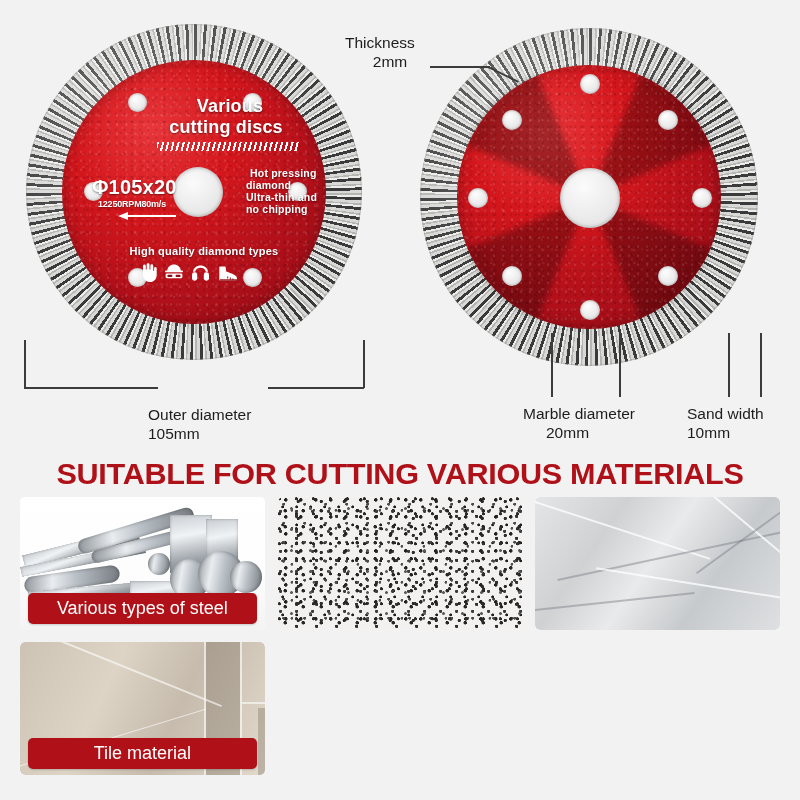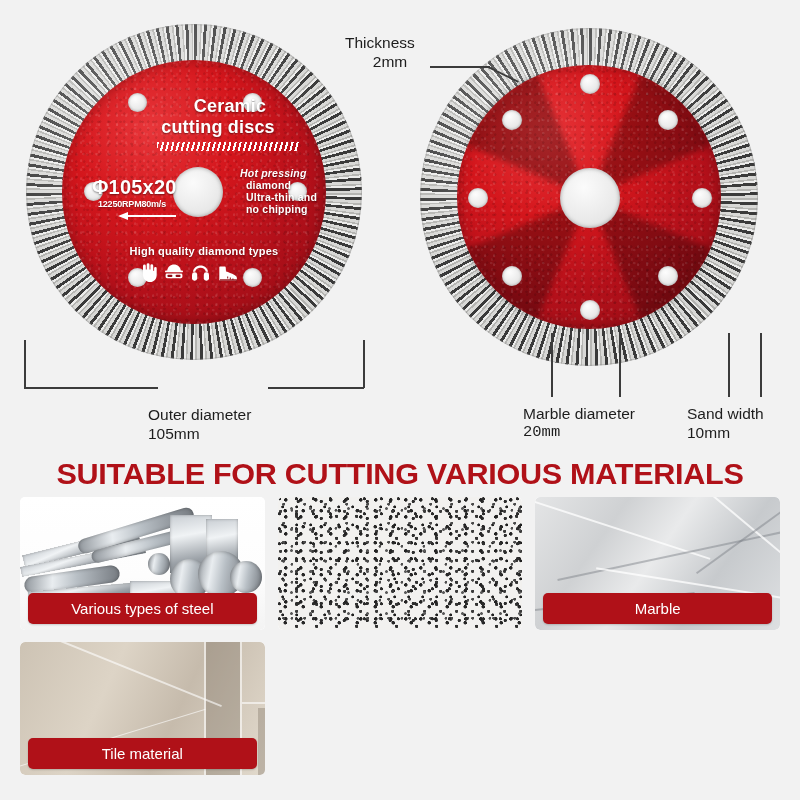--- a/index.html
+++ b/index.html
@@ -110,21 +110,21 @@
 
   
   .grid{position:absolute;left:20px;top:497px;width:760px;
     display:grid;grid-template-columns:repeat(3,1fr);gap:12px 13px;}
   .cell{position:relative;height:133px;border-radius:5px;overflow:hidden;background:#fff;}
   .photo{position:absolute;left:0;top:0;right:0;bottom:0;border-radius:5px;}
   .badge{
     position:absolute;left:8px;right:8px;bottom:6px;height:31px;
     background:#B01118;border-radius:5px;
     display:flex;align-items:center;justify-content:center;
-    color:#fff;font-size:15px;font-weight:400;white-space:nowrap;
+    color:#fff;font-size:18px;font-weight:400;white-space:nowrap;
     box-shadow:0 1px 2px rgba(0,0,0,.18);
   }
 
   
   .ph-steel{
     background:
       linear-gradient(#ffffff,#fdfdfd 60%,#f3f3f3 100%);
   }
   .ph-steel .tube{position:absolute;border-radius:50%;
     background:linear-gradient(100deg,#8e949a,#e9edf0 30%,#b8bfc5 55%,#74797f 100%);
@@ -180,30 +180,30 @@
 
       <div class="hole" style="left:128px;top:93px;width:19px;height:19px;"></div>
       <div class="hole" style="left:243px;top:93px;width:19px;height:19px;"></div>
       <div class="hole" style="left:84px;top:182px;width:19px;height:19px;"></div>
       <div class="hole" style="left:288px;top:182px;width:19px;height:19px;"></div>
       <div class="hole" style="left:128px;top:268px;width:19px;height:19px;"></div>
       <div class="hole" style="left:243px;top:268px;width:19px;height:19px;"></div>
 
       <div class="arbor" style="left:173px;top:167px;width:50px;height:50px;"></div>
 
-      <div class="face-txt title-l1" style="left:150px;top:96px;width:160px;">Ceramic</div>
-      <div class="face-txt title-l2" style="left:128px;top:117px;width:180px;">cutting discs</div>
+      <div class="face-txt title-l1" style="left:150px;top:96px;width:160px;">Various</div>
+      <div class="face-txt title-l2" style="left:136px;top:117px;width:180px;">cutting discs</div>
       <div class="hatch" style="left:157px;top:142px;width:142px;"></div>
 
       <div class="face-txt spec-main" style="left:92px;top:177px;width:120px;text-align:left;">Φ105x20</div>
       <div class="face-txt spec-sub" style="left:98px;top:199px;width:120px;text-align:left;">12250RPM80m/s</div>
       <div class="arrow-l" style="left:118px;top:212px;"></div>
       <div class="arrow-tail" style="left:128px;top:215px;width:48px;"></div>
 
-      <div class="face-txt side-txt" style="left:240px;top:167px;width:94px;font-style:italic;">Hot pressing</div>
+      <div class="face-txt side-txt" style="left:250px;top:167px;width:94px;">Hot pressing</div>
       <div class="face-txt side-txt" style="left:246px;top:179px;width:94px;">diamond</div>
       <div class="face-txt side-txt" style="left:246px;top:191px;width:100px;">Ultra-thin and</div>
       <div class="face-txt side-txt" style="left:246px;top:203px;width:94px;">no chipping</div>
 
       <div class="face-txt hq" style="left:118px;top:245px;width:172px;">High quality diamond types</div>
 
       <div class="ppe" style="left:140px;top:263px;">
         <span>
           <svg width="17" height="19" viewBox="0 0 17 19">
               <path fill="#fff" d="M3 7V3a1.4 1.4 0 0 1 2.8 0v3.4h.9V1.7a1.4 1.4 0 0 1 2.8 0v4.7h.9V2.6a1.4 1.4 0 0 1 2.8 0v5.2h.9V5.3a1.3 1.3 0 0 1 2.6 0v6.4c0 4.2-2.6 7.3-6.6 7.3S3 15.9 3 11.7V7z"></path>
@@ -262,21 +262,21 @@
     <div class="ln vln" style="left:24px;top:340px;height:48px;"></div>
     <div class="ln hln" style="left:24px;top:387px;width:134px;"></div>
     <div class="ln vln" style="left:363px;top:340px;height:48px;"></div>
     <div class="ln hln" style="left:268px;top:387px;width:96px;"></div>
     <div class="cal ctr" style="left:148px;top:405px;width:132px;">Outer diameter</div>
     <div class="cal ctr" style="left:148px;top:424px;width:132px;">105mm</div>
 
     <div class="ln vln" style="left:551px;top:333px;height:64px;"></div>
     <div class="ln vln" style="left:619px;top:333px;height:64px;"></div>
     <div class="cal ctr" style="left:523px;top:404px;width:126px;">Marble diameter</div>
-    <div class="cal ctr" style="left:523px;top:423px;width:126px;font-family:Liberation Mono, monospace;">20mm</div>
+    <div class="cal ctr" style="left:546px;top:423px;width:126px;">20mm</div>
 
     <div class="ln vln" style="left:728px;top:333px;height:64px;"></div>
     <div class="ln vln" style="left:760px;top:333px;height:64px;"></div>
     <div class="cal ctr" style="left:687px;top:404px;width:106px;">Sand width</div>
     <div class="cal ctr" style="left:687px;top:423px;width:106px;">10mm</div>
   </div>
 
   <div class="headline">SUITABLE FOR CUTTING VARIOUS MATERIALS</div>
 
   <div class="grid">
@@ -308,21 +308,20 @@
 
     <div class="cell">
       <div class="photo ph-marble">
         <div class="vein" style="left:-20px;top:30px;width:200px;height:2px;transform:rotate(18deg);"></div>
         <div class="vein2" style="left:20px;top:58px;width:230px;height:1.5px;transform:rotate(-12deg);"></div>
         <div class="vein" style="left:60px;top:86px;width:200px;height:2px;transform:rotate(9deg);"></div>
         <div class="vein2" style="left:-10px;top:104px;width:170px;height:1.5px;transform:rotate(-6deg);"></div>
         <div class="vein" style="left:120px;top:12px;width:150px;height:1.5px;transform:rotate(40deg);"></div>
         <div class="vein2" style="left:150px;top:40px;width:120px;height:1.5px;transform:rotate(-36deg);"></div>
       </div>
-      <div class="badge">Marble</div>
     </div>
 
     <div class="cell">
       <div class="photo ph-tile">
         <div class="blk" style="left:186px;top:0px;width:34px;height:133px;"></div>
         <div class="grout" style="left:184px;top:0px;width:2px;height:133px;"></div>
         <div class="grout" style="left:220px;top:0px;width:2px;height:133px;"></div>
         <div class="grout" style="left:222px;top:60px;width:66px;height:2px;"></div>
         <div class="grout" style="left:-20px;top:20px;width:230px;height:1.6px;transform:rotate(22deg);"></div>
         <div class="grout" style="left:-10px;top:96px;width:200px;height:1.4px;transform:rotate(-17deg);"></div>

